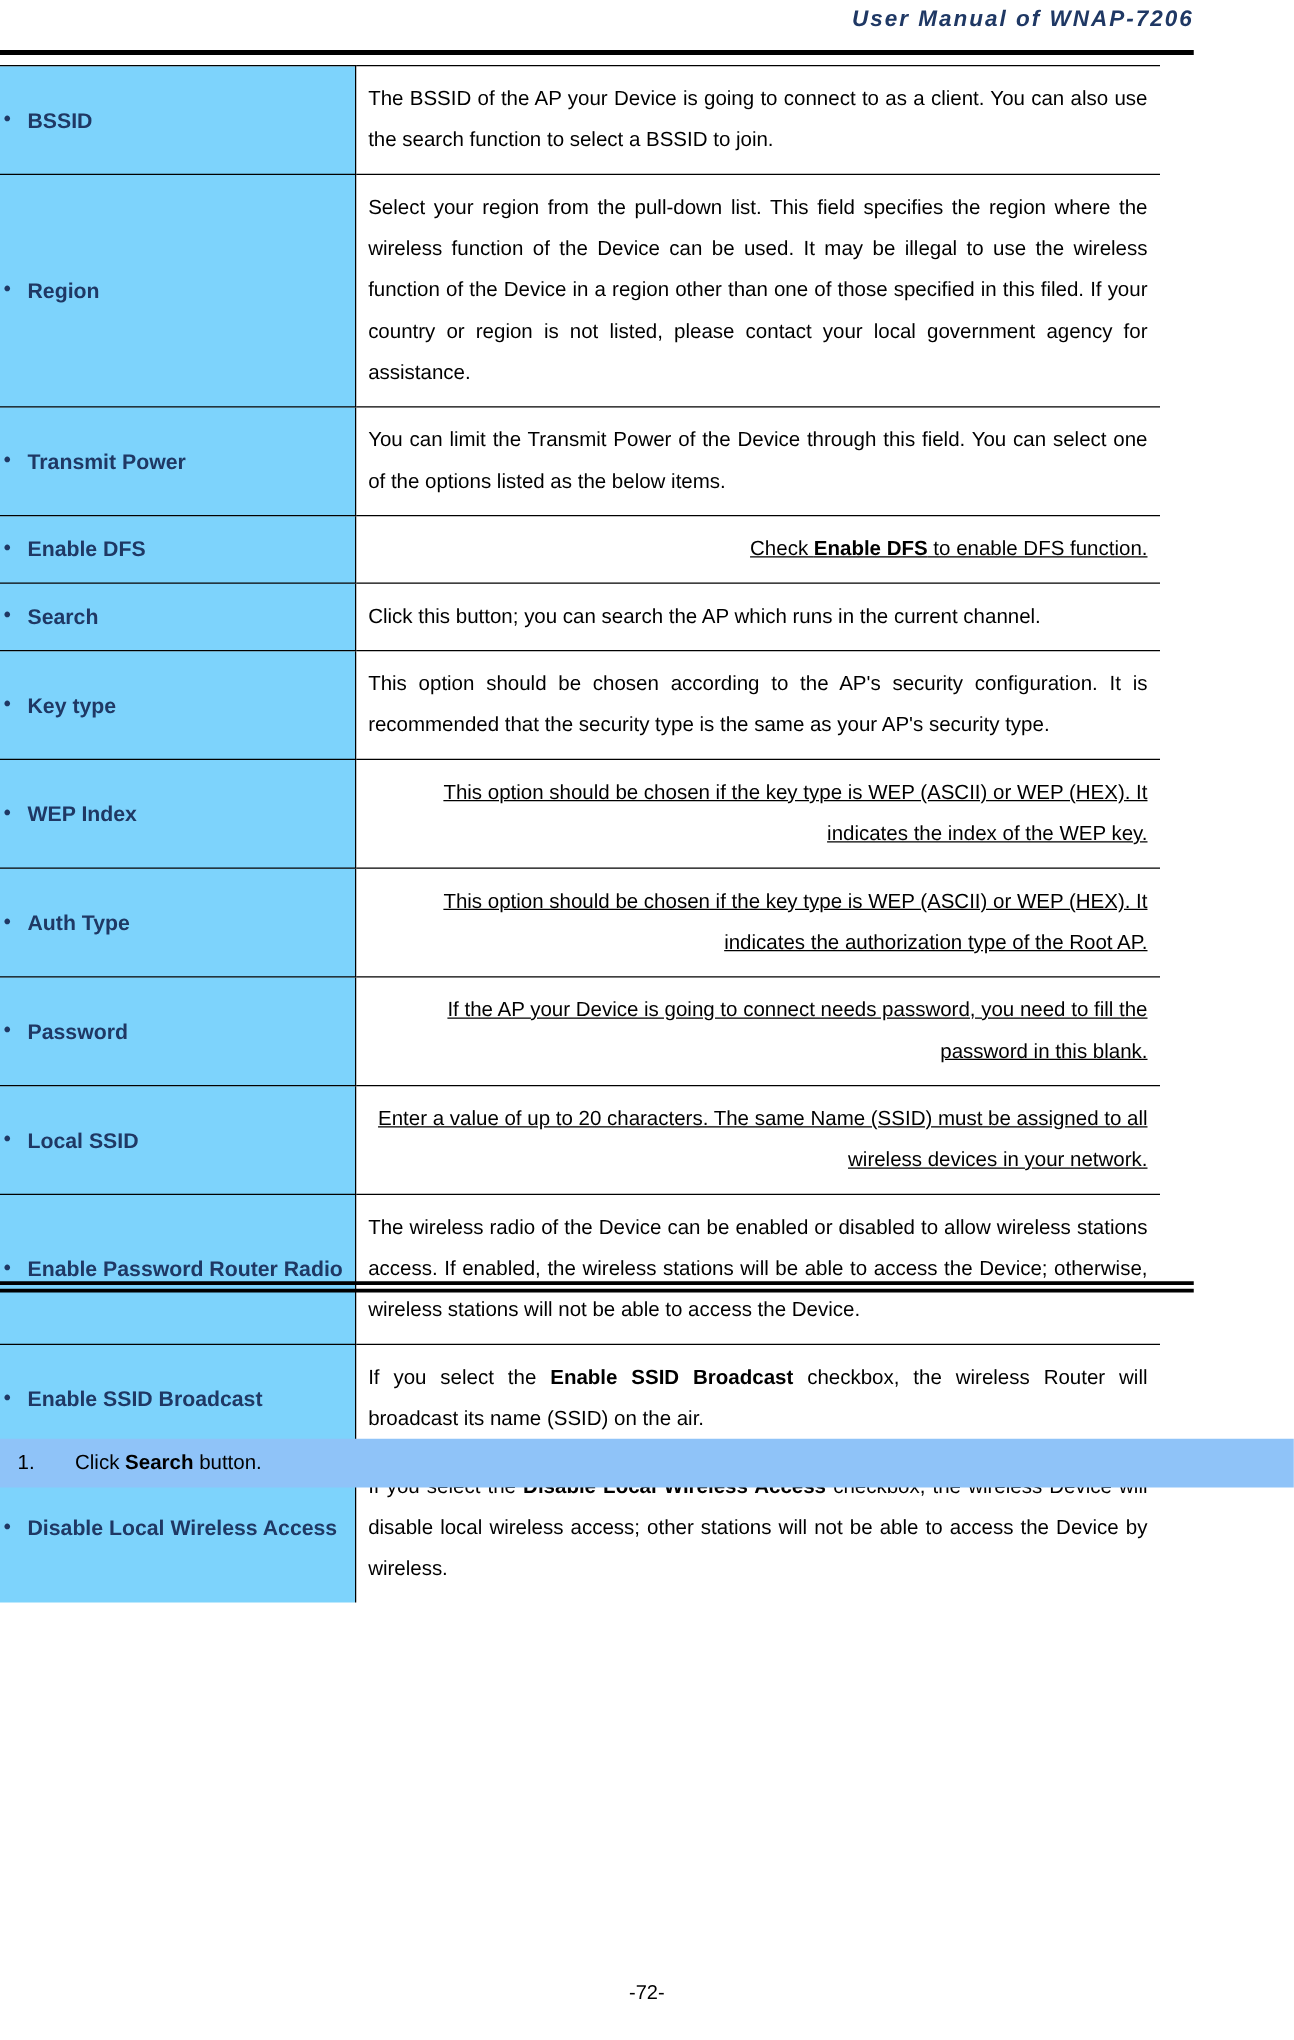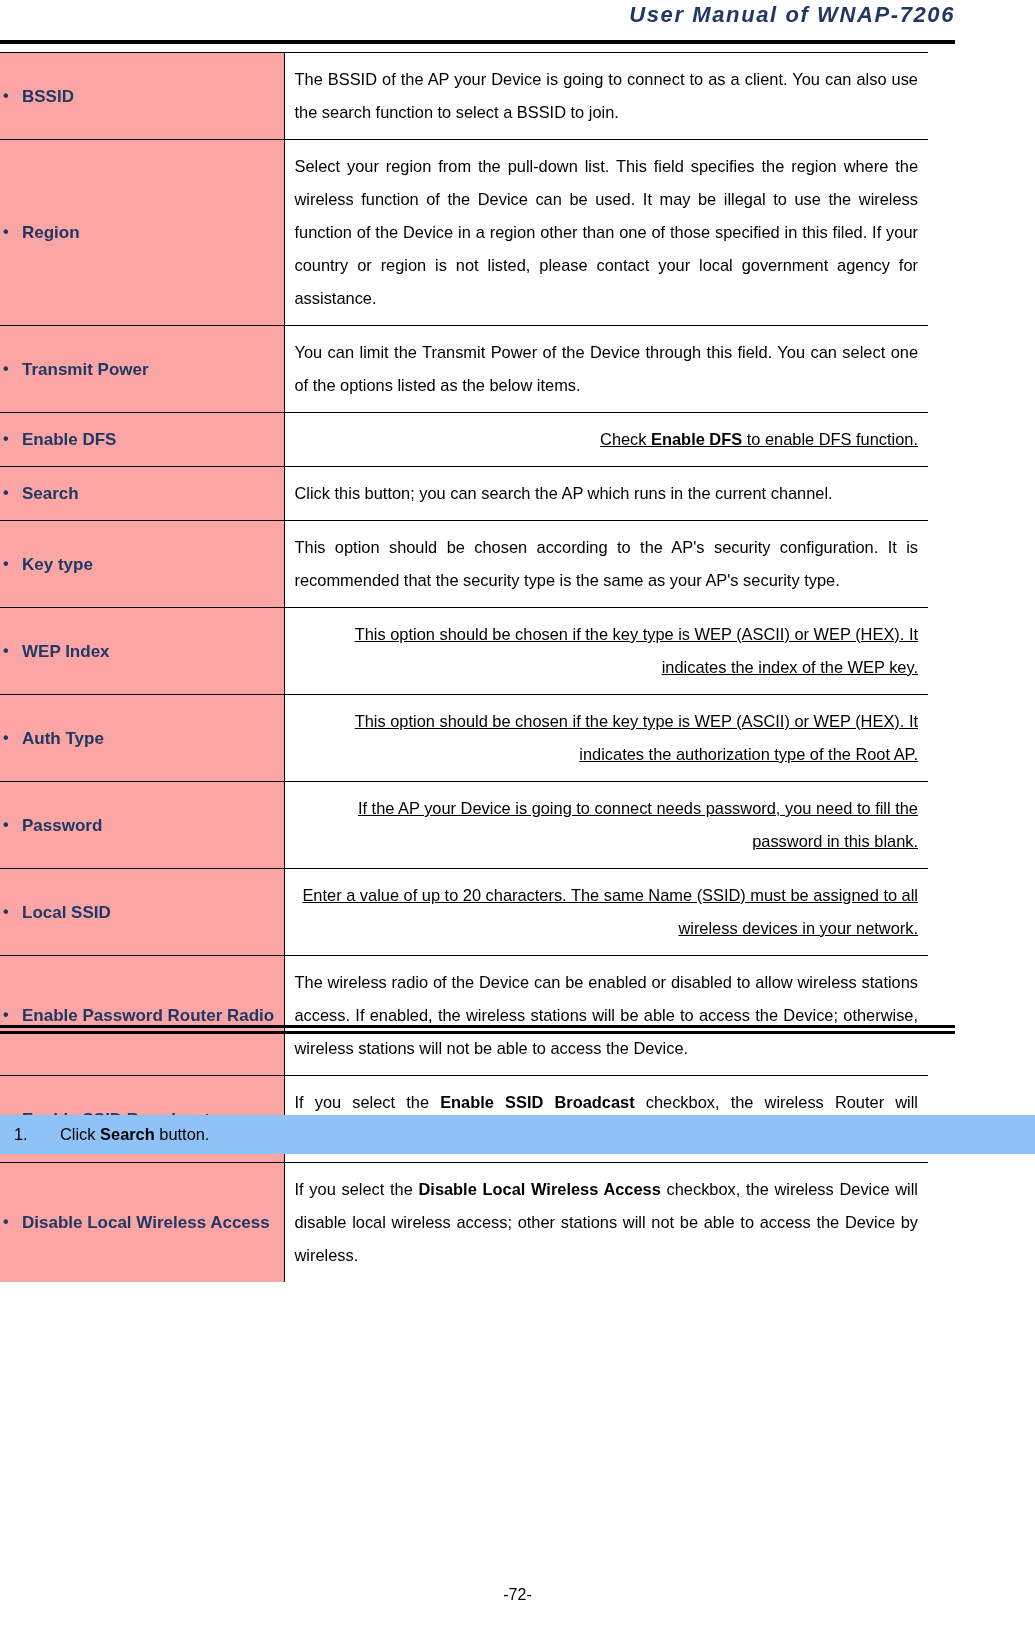--- a/index.html
+++ b/index.html
@@ -26,21 +26,21 @@
   
   .header {
     position: absolute;
     top: 0px;
     left: 0px;
     width: 955px;
     text-align: right;
     padding-right: 0px;
   }
   .header-title {
-    font-size: 22px;
+    font-size: 18px;
     font-weight: bold;
     font-style: italic;
     color: #1F3864;
     letter-spacing: 1.6px;
     line-height: 30px;
     display: block;
     white-space: nowrap;
   }
   .header-rule {
     position: absolute;
@@ -63,21 +63,21 @@
   .spec-table td {
     vertical-align: middle;
     padding: 0;
     border-top: 1.6px solid #000000;
   }
   .spec-table tr:first-child td {
     border-top: 1.6px solid #000000;
   }
   .cell-label {
     width: 284px;
-    background: #fca5a5;
+    background: #7dd3fc;
     border-right: 1.6px solid #000000;
     padding: 9px 6px 9px 10px;
     box-sizing: border-box;
   }
   .cell-desc {
     width: 644px;
     background: #ffffff;
     padding: 8px 10px 9px 10px;
     box-sizing: border-box;
   }
@@ -140,20 +140,21 @@
 
   .highlight-band {
     position: absolute;
     left: 0px;
     width: 1035px;
     background: #8FC3F8;
     font-size: 16.4px;
     line-height: 30px;
     color: #000000;
     padding: 4px 0 5px 0;
+    margin-top: 36px;
   }
   .numbered {
     display: block;
     padding-left: 14px;
   }
   .num-marker {
     display: inline-block;
     width: 46px;
   }
 

